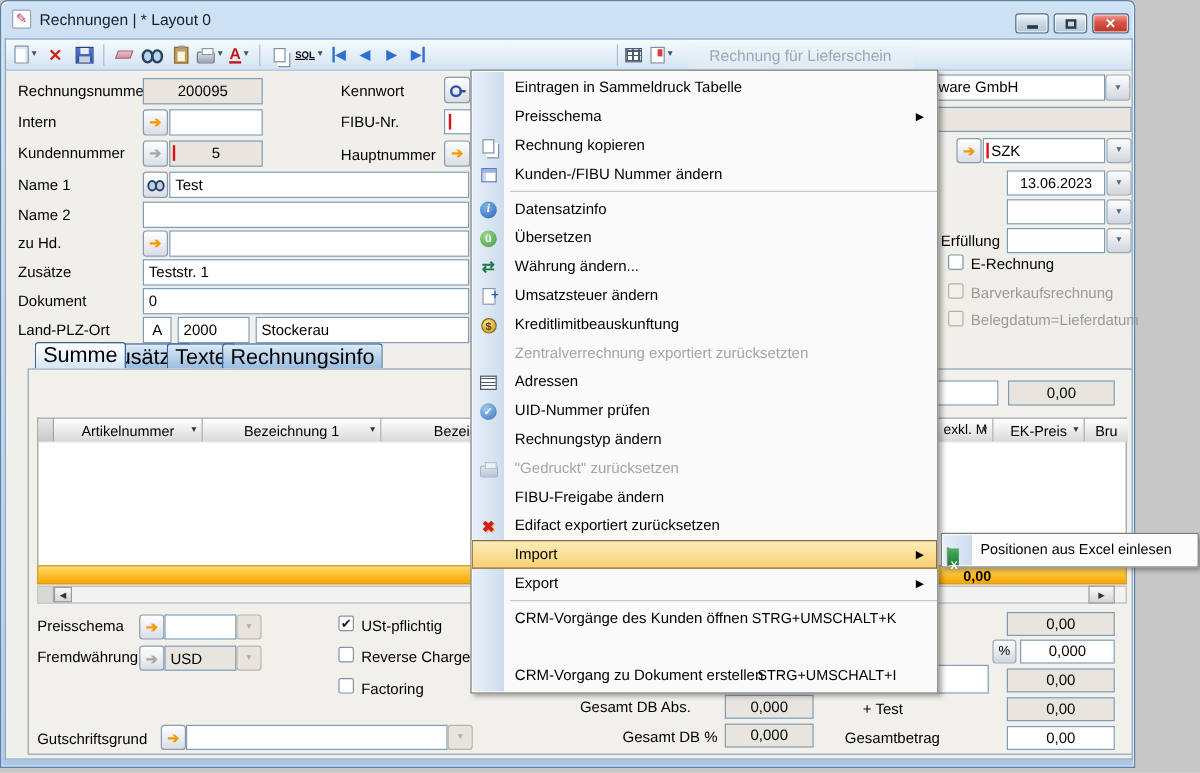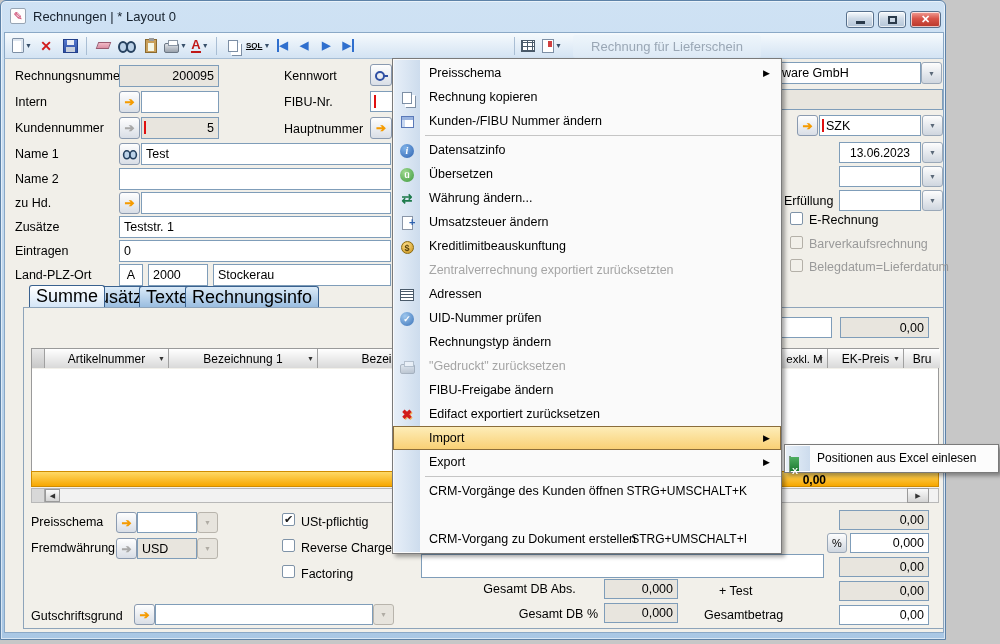--- a/index.html
+++ b/index.html
@@ -43,21 +43,21 @@
   .i-grid{width:14px;height:12px;border:1px solid #4a5a6a;background:repeating-linear-gradient(0deg,#4a5a6a 0 1px,transparent 1px 4px),repeating-linear-gradient(90deg,#4a5a6a 0 1px,transparent 1px 5px),#fff}
   .i-layout{width:12px;height:14px;background:#fff;border:1px solid #7d8fa5;position:relative}
   .i-layout::before{content:"";position:absolute;right:1px;top:1px;width:4px;height:6px;background:#d04040}
   .sfbtn{position:absolute;left:387px;top:2px;height:23px;padding:0 7px;border:1px solid #2a4a6a;background:linear-gradient(#eaf3fb,#cfe2f4);display:flex;align-items:center;gap:6px;font-size:11.5px}
   .dis-btn{position:absolute;left:568px;top:2px;width:188px;height:23px;background:linear-gradient(#eef5fb,#dce9f5);border-radius:3px;color:#9aa7b5;text-align:center;line-height:23px;font-size:13px}
   
   .lbl{position:absolute;white-space:nowrap}
   .lbl.dis{color:#9a9a9a}
   .fld{position:absolute;border:1px solid #7f9db9;background:#fff;display:flex;align-items:center;padding:0 4px;font-size:12.5px;overflow:hidden}
   .fld.ro{background:#e8e5de}
-  .fld.ra{justify-content:flex-end}
+  .fld.ra{justify-content:center}
   .fld.ctr{justify-content:center}
   .rcur{position:absolute;width:2px;height:13px;background:#e01010;top:3px}
   .abtn{position:absolute;border:1px solid #8a9ab0;border-radius:3px;background:linear-gradient(#fefefe,#d9dee6);display:flex;align-items:center;justify-content:center}
   .ag{color:#f59b00;font-weight:700;font-size:12px;line-height:1}
   .abtn.dis .ag{color:#a8a8a8}
   .dd{position:absolute;border:1px solid #9aa8b8;border-radius:3px;background:linear-gradient(#fdfdfd,#cfd6df);display:flex;align-items:center;justify-content:center;color:#5a6878;font-size:7px}
   .dd.dis{background:#e7e4dd;color:#b0aca4;border-color:#b8b4ac}
   .cb{position:absolute;width:13px;height:13px;background:#fff;border:1px solid #7f93a8;border-radius:2px;display:flex;align-items:center;justify-content:center;font-size:11px;color:#1a1a1a}
   .cb.dis{background:#f2f0ea;border-color:#b4b0a8}
   .i-key{position:relative;width:14px;height:14px}
@@ -217,21 +217,21 @@
   <div class="fld" style="left:118px;top:167px;width:272px;height:22px"></div>
   <span class="lbl" style="left:14px;top:195px">zu Hd.</span>
   <div class="abtn" style="left:118px;top:191px;width:21px;height:22px">
       <span class="ag">➔</span>
     </div>
   <div class="fld" style="left:140px;top:191px;width:250px;height:22px"></div>
   <span class="lbl" style="left:14px;top:219px">Zusätze</span>
   <div class="fld" style="left:118px;top:215px;width:272px;height:22px">
       <span>Teststr. 1</span>
     </div>
-  <span class="lbl" style="left:14px;top:243px">Eintragen</span>
+  <span class="lbl" style="left:14px;top:243px">Dokument</span>
   <div class="fld" style="left:118px;top:239px;width:272px;height:22px">
       <span>0</span>
     </div>
   <span class="lbl" style="left:14px;top:267px">Land-PLZ-Ort</span>
   <div class="fld ctr" style="left:118px;top:263px;width:24px;height:22px">
       <span>A</span>
     </div>
   <div class="fld" style="left:147px;top:263px;width:60px;height:22px">
       <span>2000</span>
     </div>
@@ -400,20 +400,21 @@
   <span class="lbl" style="left:718px;top:583px">+ Test</span>
   <div class="fld ro ra" style="left:838px;top:580px;width:90px;height:20px">
       <span>0,00</span>
     </div>
   <span class="lbl" style="left:703px;top:607px">Gesamtbetrag</span>
   <div class="fld ra" style="left:838px;top:604px;width:90px;height:20px">
       <span>0,00</span>
     </div>
 
   <div class="menu">
+    <div class="mi"><span>Eintragen in Sammeldruck Tabelle</span></div>
     <div class="mi"><span>Preisschema</span><span class="sub">▶</span></div>
     <div class="mi"><span class="ico">
           <span class="i-copy"></span>
         </span><span>Rechnung kopieren</span></div>
     <div class="mi"><span class="ico">
           <span class="mi-table"></span>
         </span><span>Kunden-/FIBU Nummer ändern</span></div>
     <div class="msep"></div>
     <div class="mi"><span class="ico">
           <span class="mi-round mi-info">i</span>

